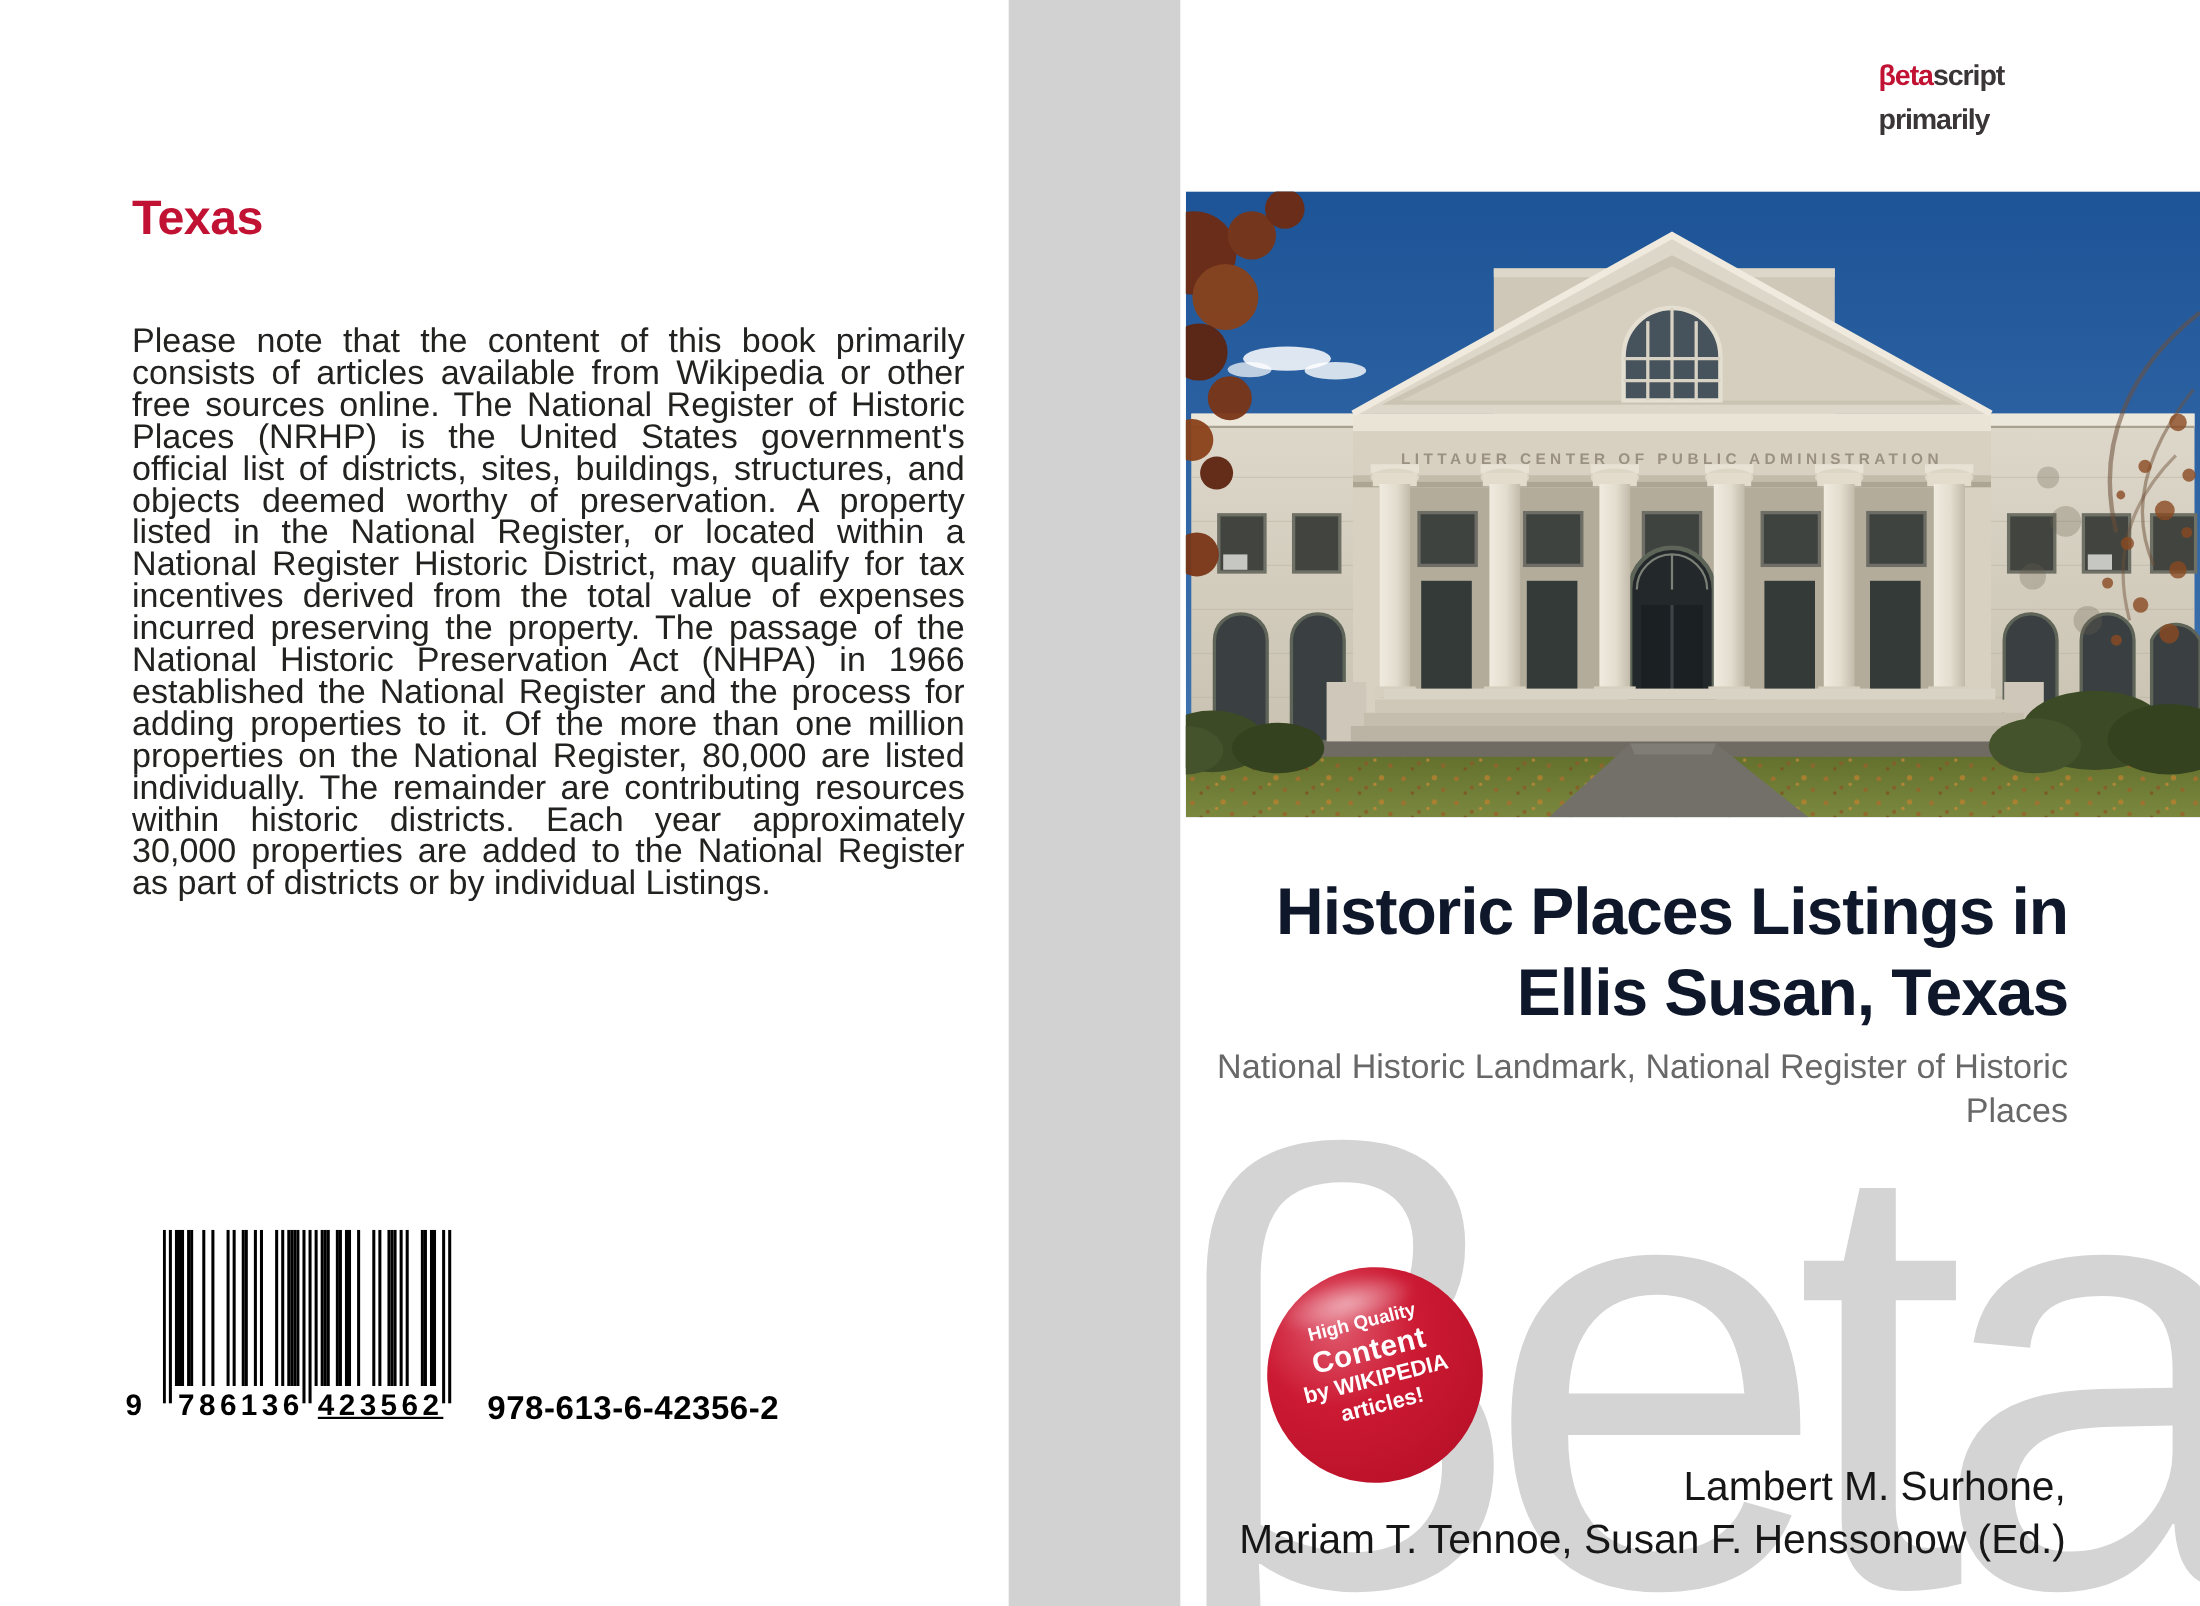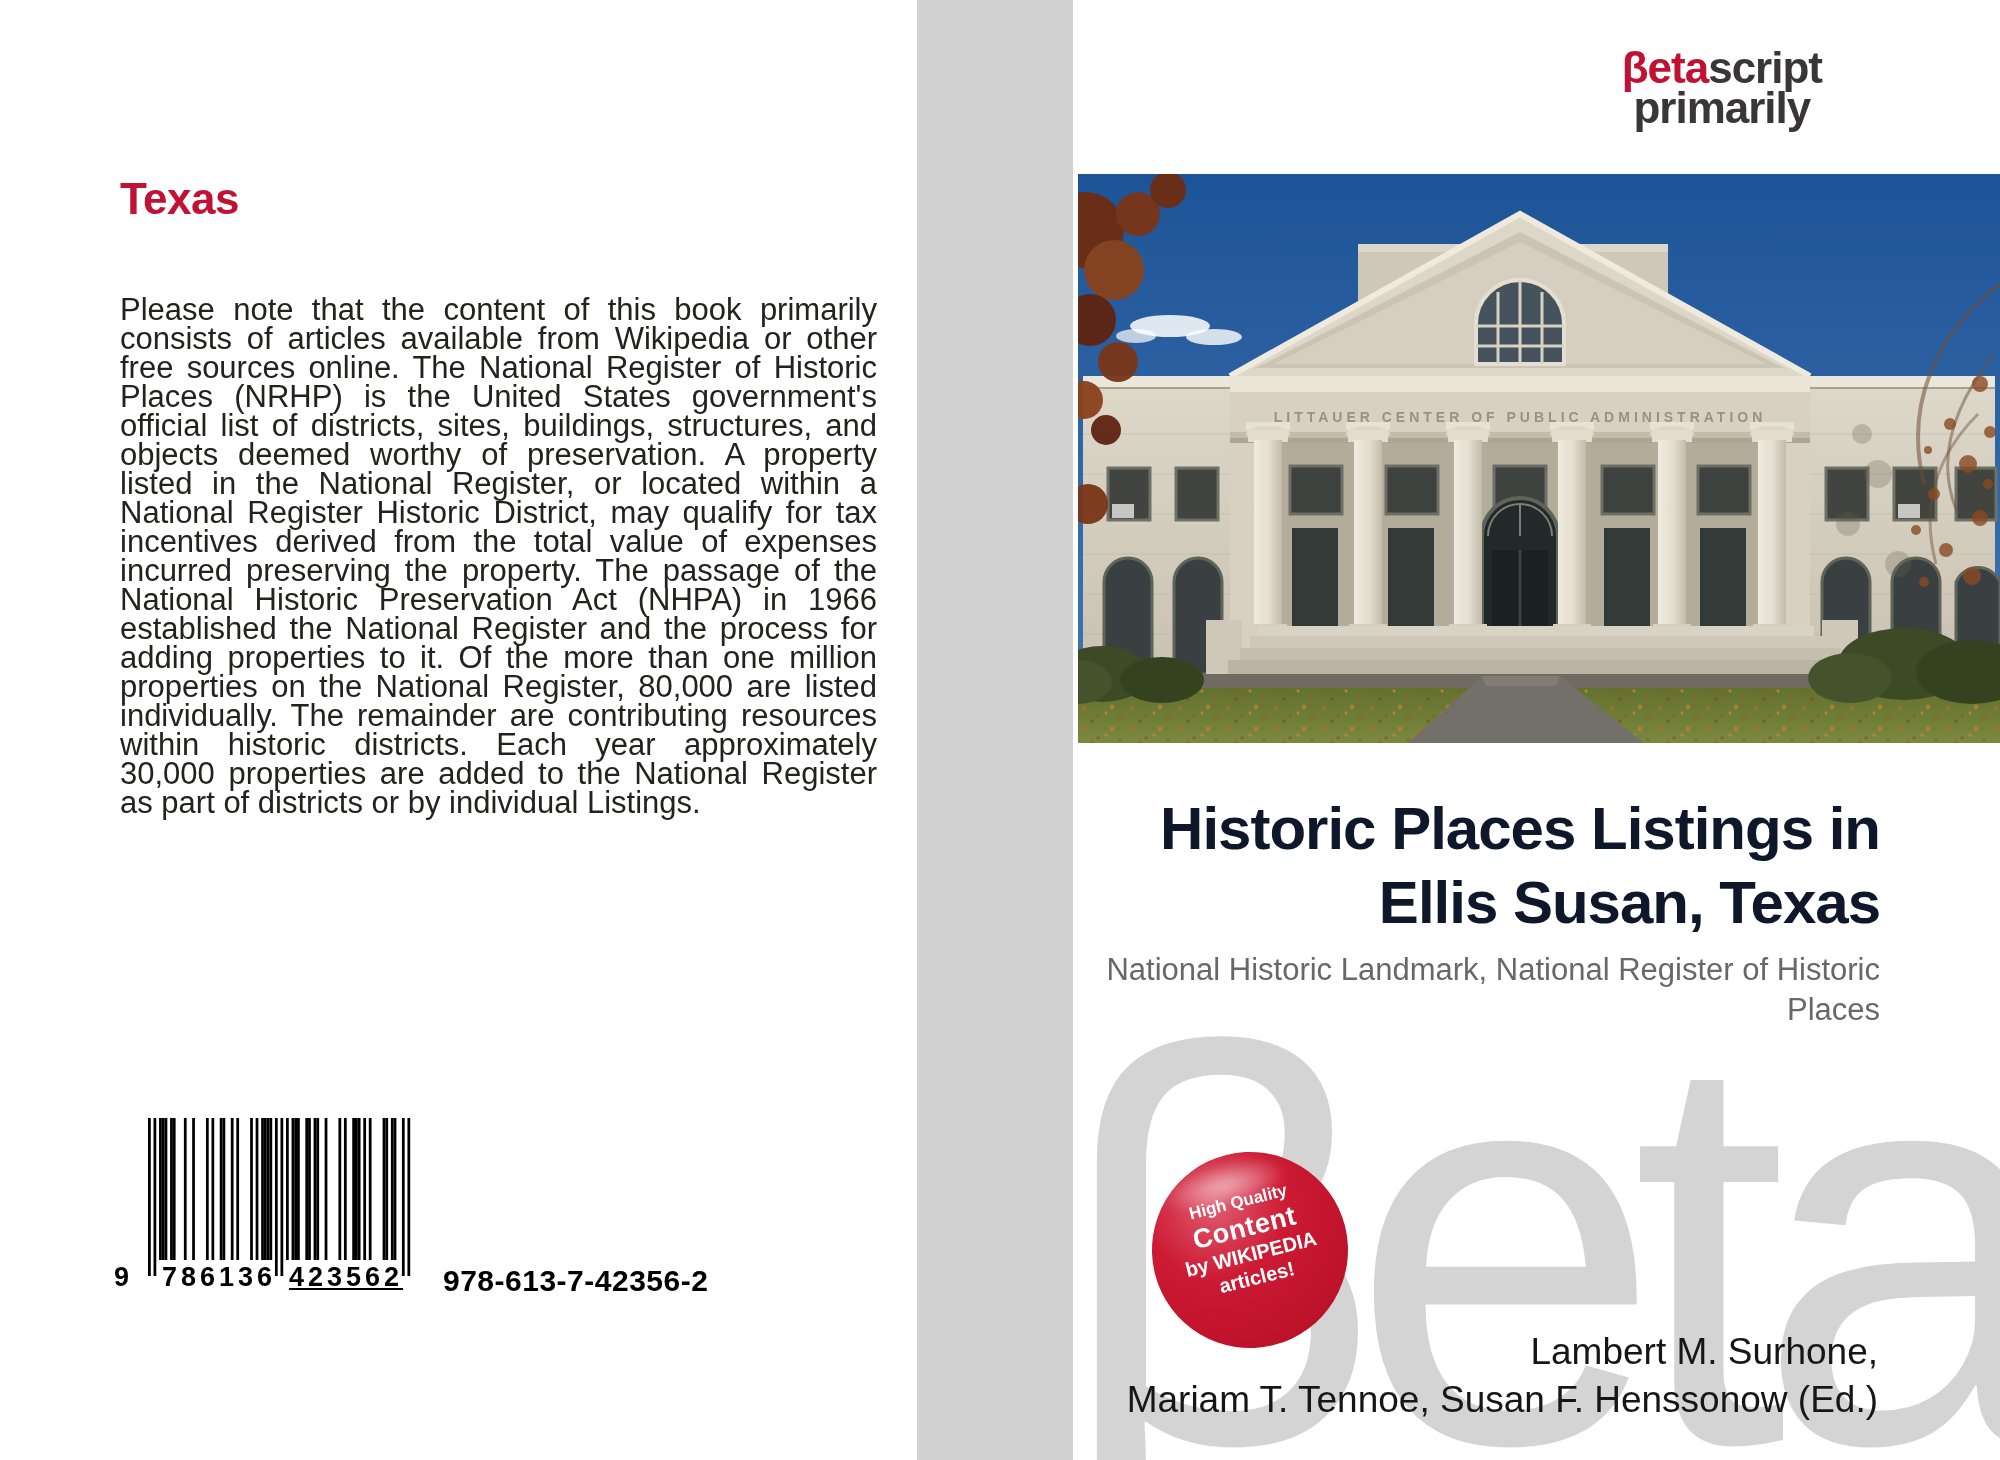--- a/index.html
+++ b/index.html
@@ -19,21 +19,21 @@
   .bc-digit{position:absolute;top:144px;font-size:27px;font-weight:700;color:#000;}
   #bc-d0{left:-34px;}
   #bc-d1{left:4px;width:124px;text-align:right;letter-spacing:4px;}
   #bc-d2{left:136px;width:124px;text-align:center;letter-spacing:4px;text-decoration:underline;}
   #isbn{left:443px;top:1264px;font-size:30px;font-weight:700;color:#000;letter-spacing:.5px;}
 
   
   #spine{left:917px;top:0;width:156px;height:1460px;background:#d2d2d2;}
 
   
-  #logo{right:178px;top:48px;text-align:center;font-size:44px;line-height:40px;
+  #logo{right:178px;top:48px;text-align:left;font-size:26px;line-height:40px;
         font-weight:700;letter-spacing:-1px;color:#3a3637;}
   #logo .red{color:#c11234;}
 
   #photo{left:1078px;top:174px;width:922px;height:569px;}
 
   #front-title{right:120px;top:792px;width:830px;text-align:right;font-size:60px;
                line-height:74px;font-weight:700;color:#0f172a;letter-spacing:-1px;}
   #front-subtitle{right:120px;top:950px;width:830px;text-align:right;font-size:31px;
                   line-height:40px;color:#686868;}
 
@@ -112,21 +112,21 @@
           <rect x="242.88" y="0" width="2.76" height="142"></rect>
           <rect x="245.64" y="0" width="2.76" height="142"></rect>
           <rect x="253.92" y="0" width="2.76" height="158"></rect>
           <rect x="259.44" y="0" width="2.76" height="158"></rect>
         </g>
     </svg>
     <span class="bc-digit" id="bc-d0">9</span>
     <span class="bc-digit" id="bc-d1">786136</span>
     <span class="bc-digit" id="bc-d2">423562</span>
   </div>
-  <div class="abs" id="isbn">978-613-7-42356-2</div>
+  <div class="abs" id="isbn">978-613-6-42356-2</div>
 
   <div class="abs" id="spine"></div>
 
   <div class="abs" id="watermark">βeta</div>
 
   <div class="abs" id="logo">
     <span class="line"><span class="red">βeta</span><span>script</span></span>
     <span class="line">primarily</span>
   </div>
 

